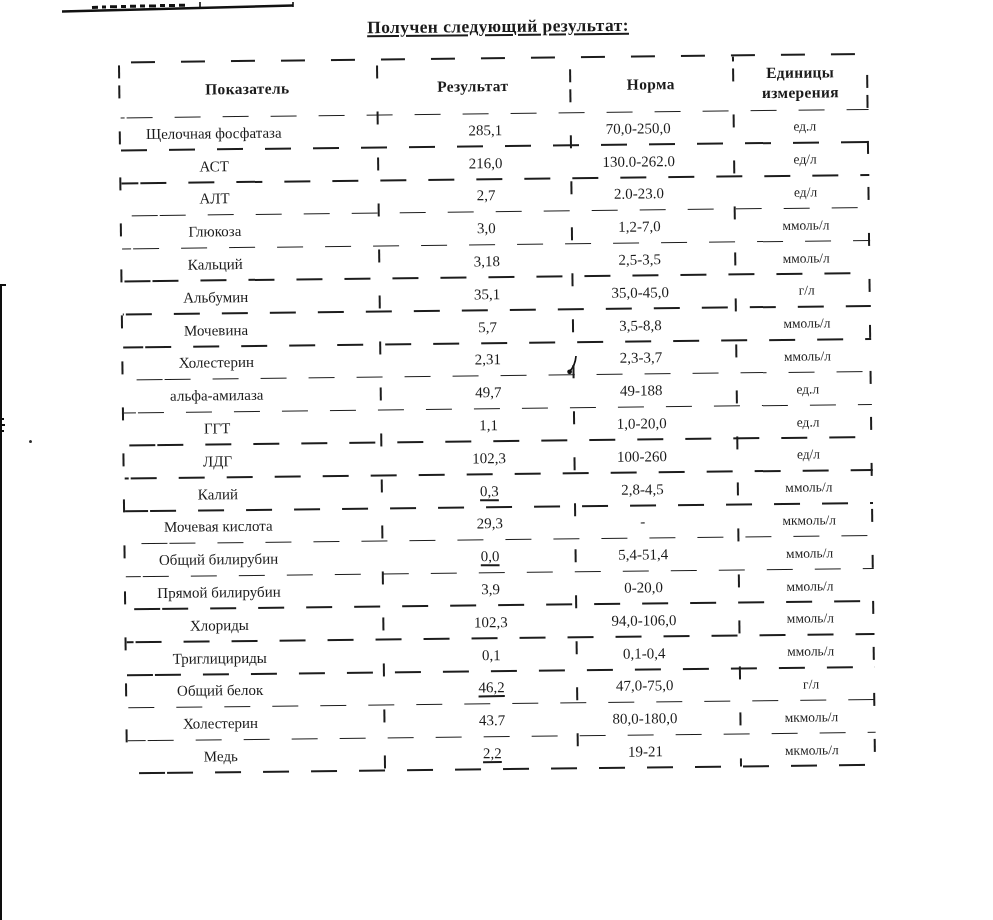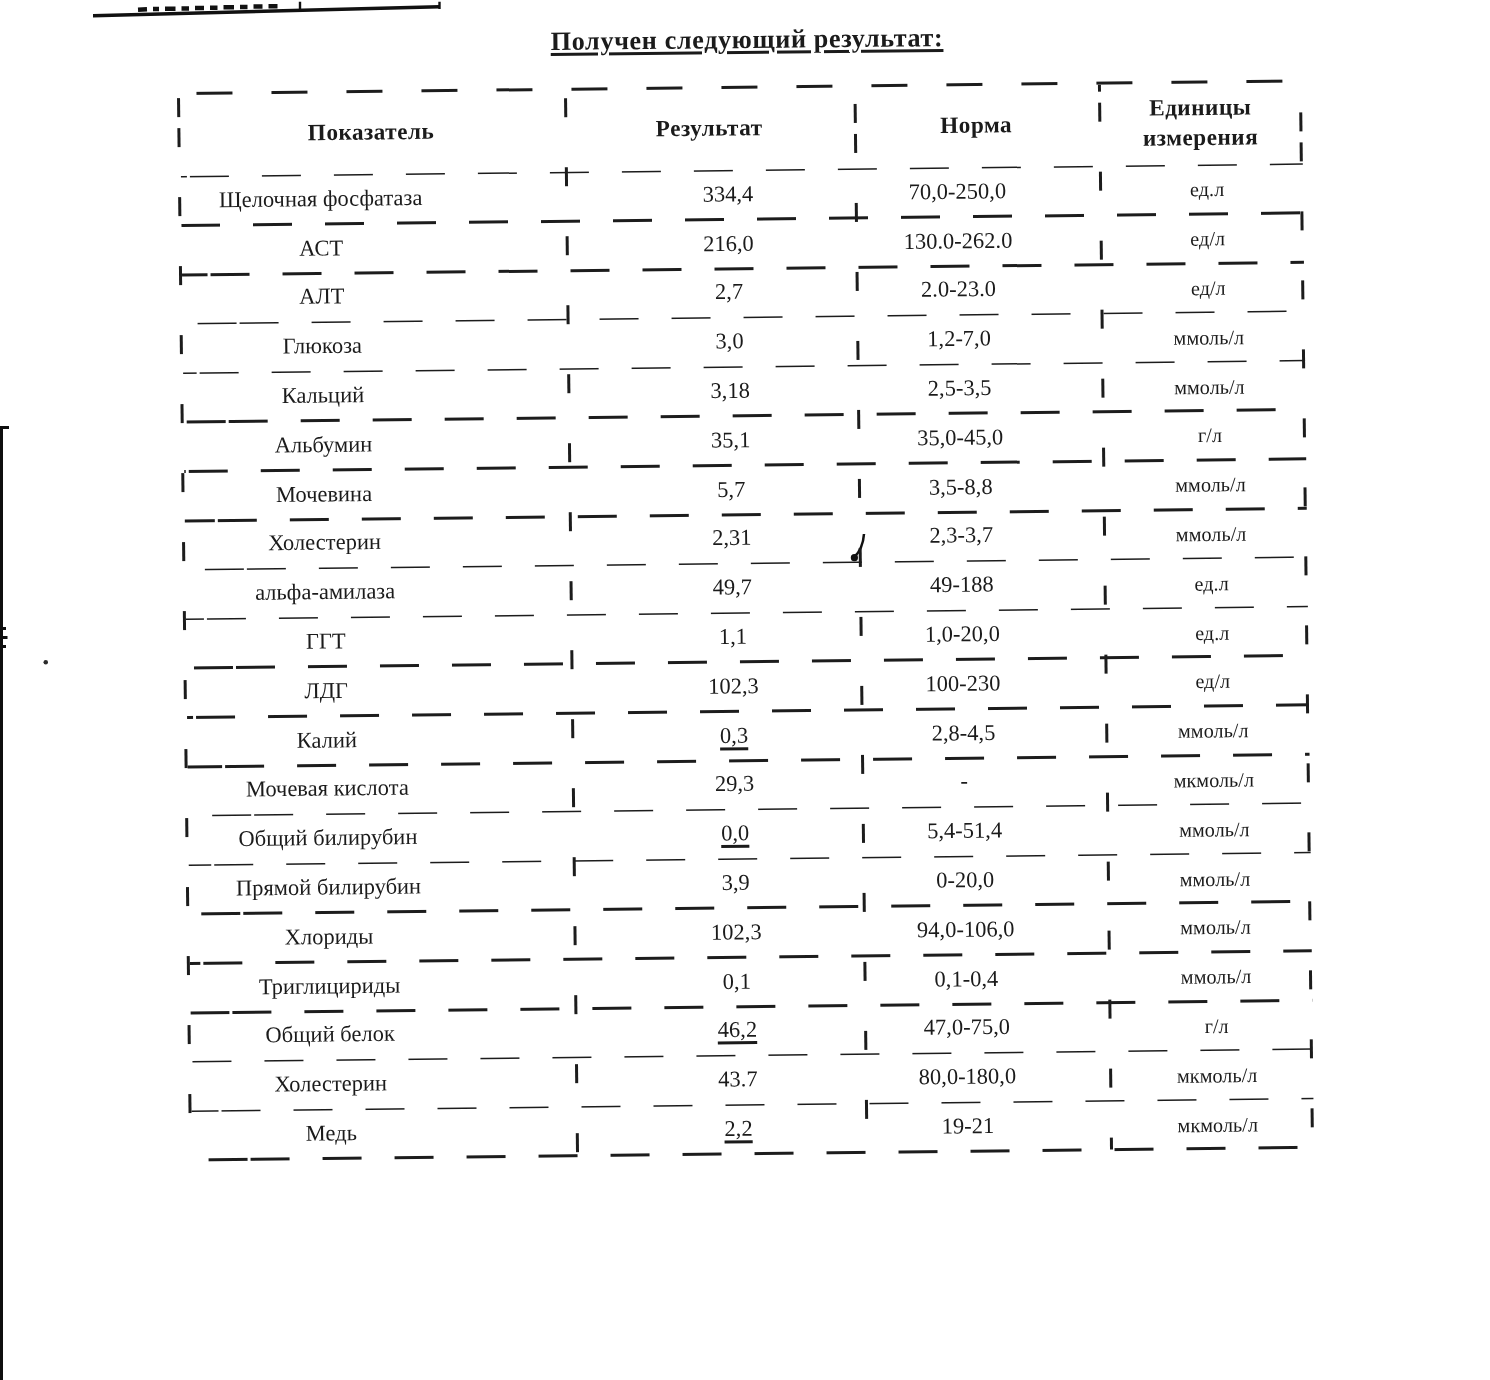--- a/index.html
+++ b/index.html
@@ -103,21 +103,21 @@
       <div class="th">Норма</div>
       <div class="th" style="max-width:120px;margin:0 auto;">Единицы измерения</div>
     </div>
 
     <div id="tbody">
   <div class="tr" style="--dash-offset: 0px;">
     <div class="td c1">
             <span class="cellspan">Щелочная фосфатаза</span>
           </div>
     <div class="td c2">
-            <span class="cellspan">334,4</span>
+            <span class="cellspan">285,1</span>
           </div>
     <div class="td c3">
             <span class="cellspan">70,0-250,0</span>
           </div>
     <div class="td c4">
             <span class="cellspan">ед.л</span>
           </div>
   </div>
 
   <div class="tr" style="--dash-offset: 19px;">
@@ -256,21 +256,21 @@
   </div>
 
   <div class="tr" style="--dash-offset: 6px;">
     <div class="td c1">
             <span class="cellspan">ЛДГ</span>
           </div>
     <div class="td c2">
             <span class="cellspan">102,3</span>
           </div>
     <div class="td c3">
-            <span class="cellspan">100-230</span>
+            <span class="cellspan">100-260</span>
           </div>
     <div class="td c4">
             <span class="cellspan">ед/л</span>
           </div>
   </div>
 
   <div class="tr" style="--dash-offset: 25px;">
     <div class="td c1">
             <span class="cellspan">Калий</span>
           </div>

